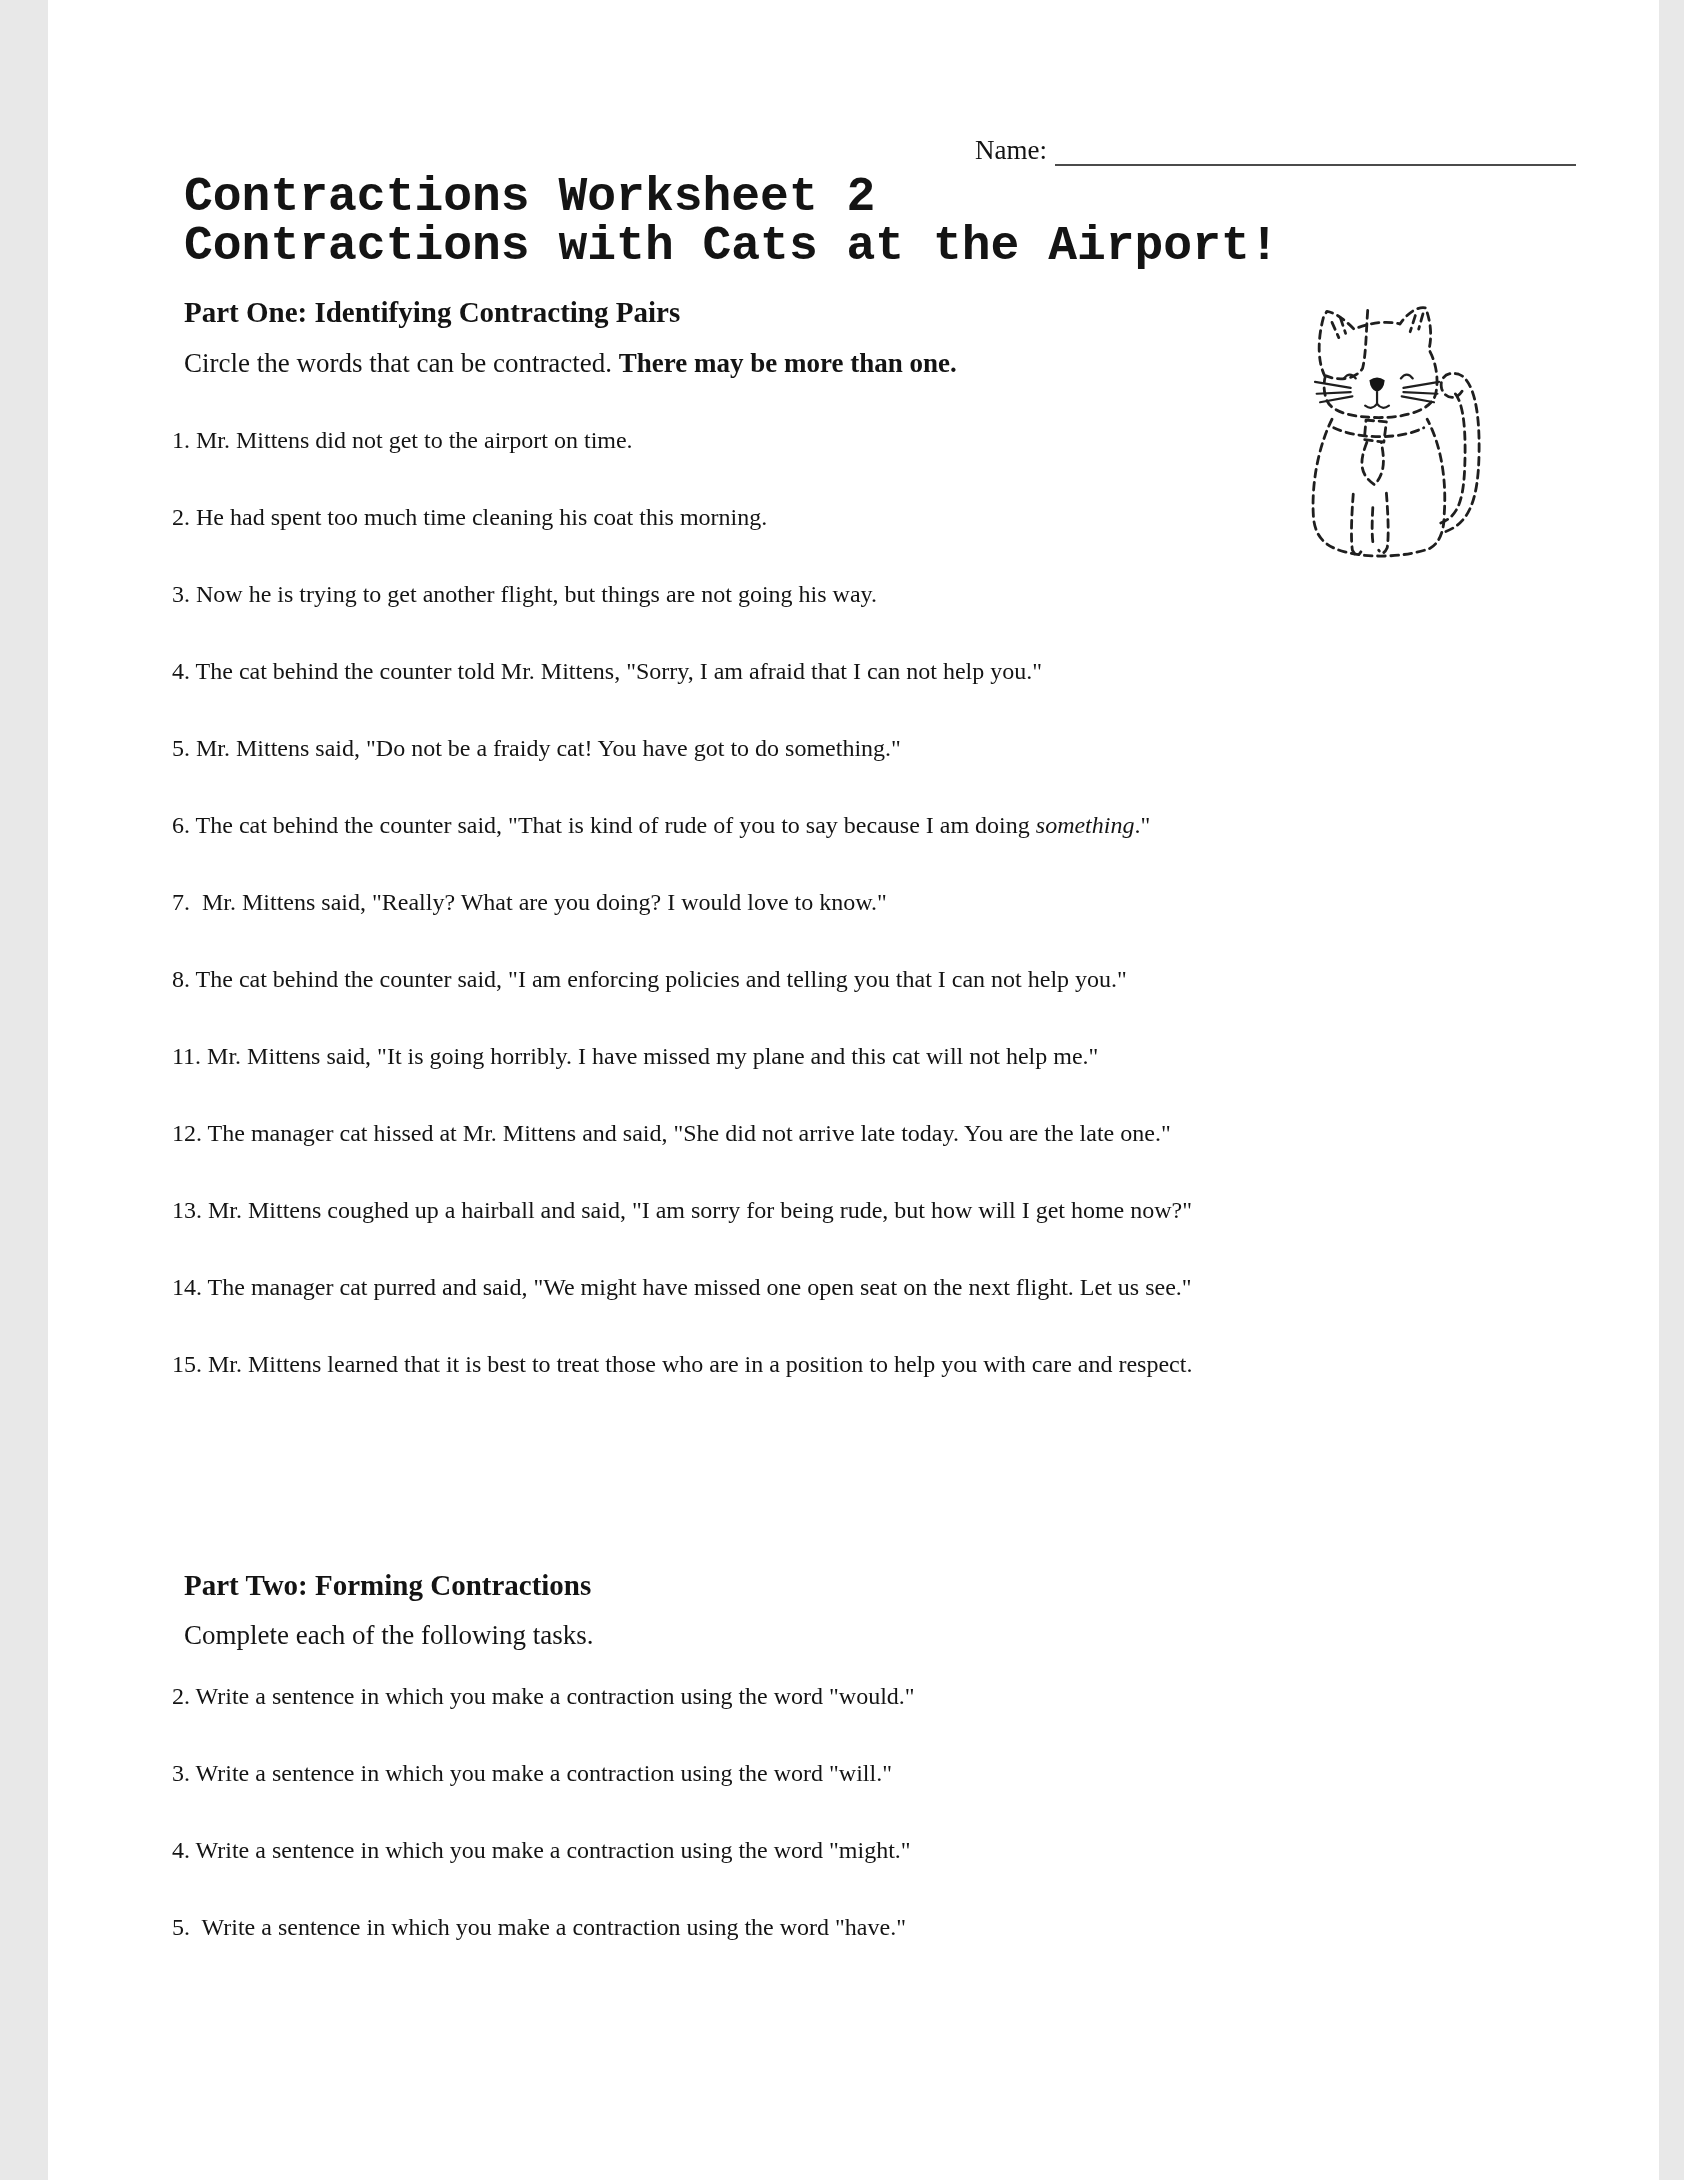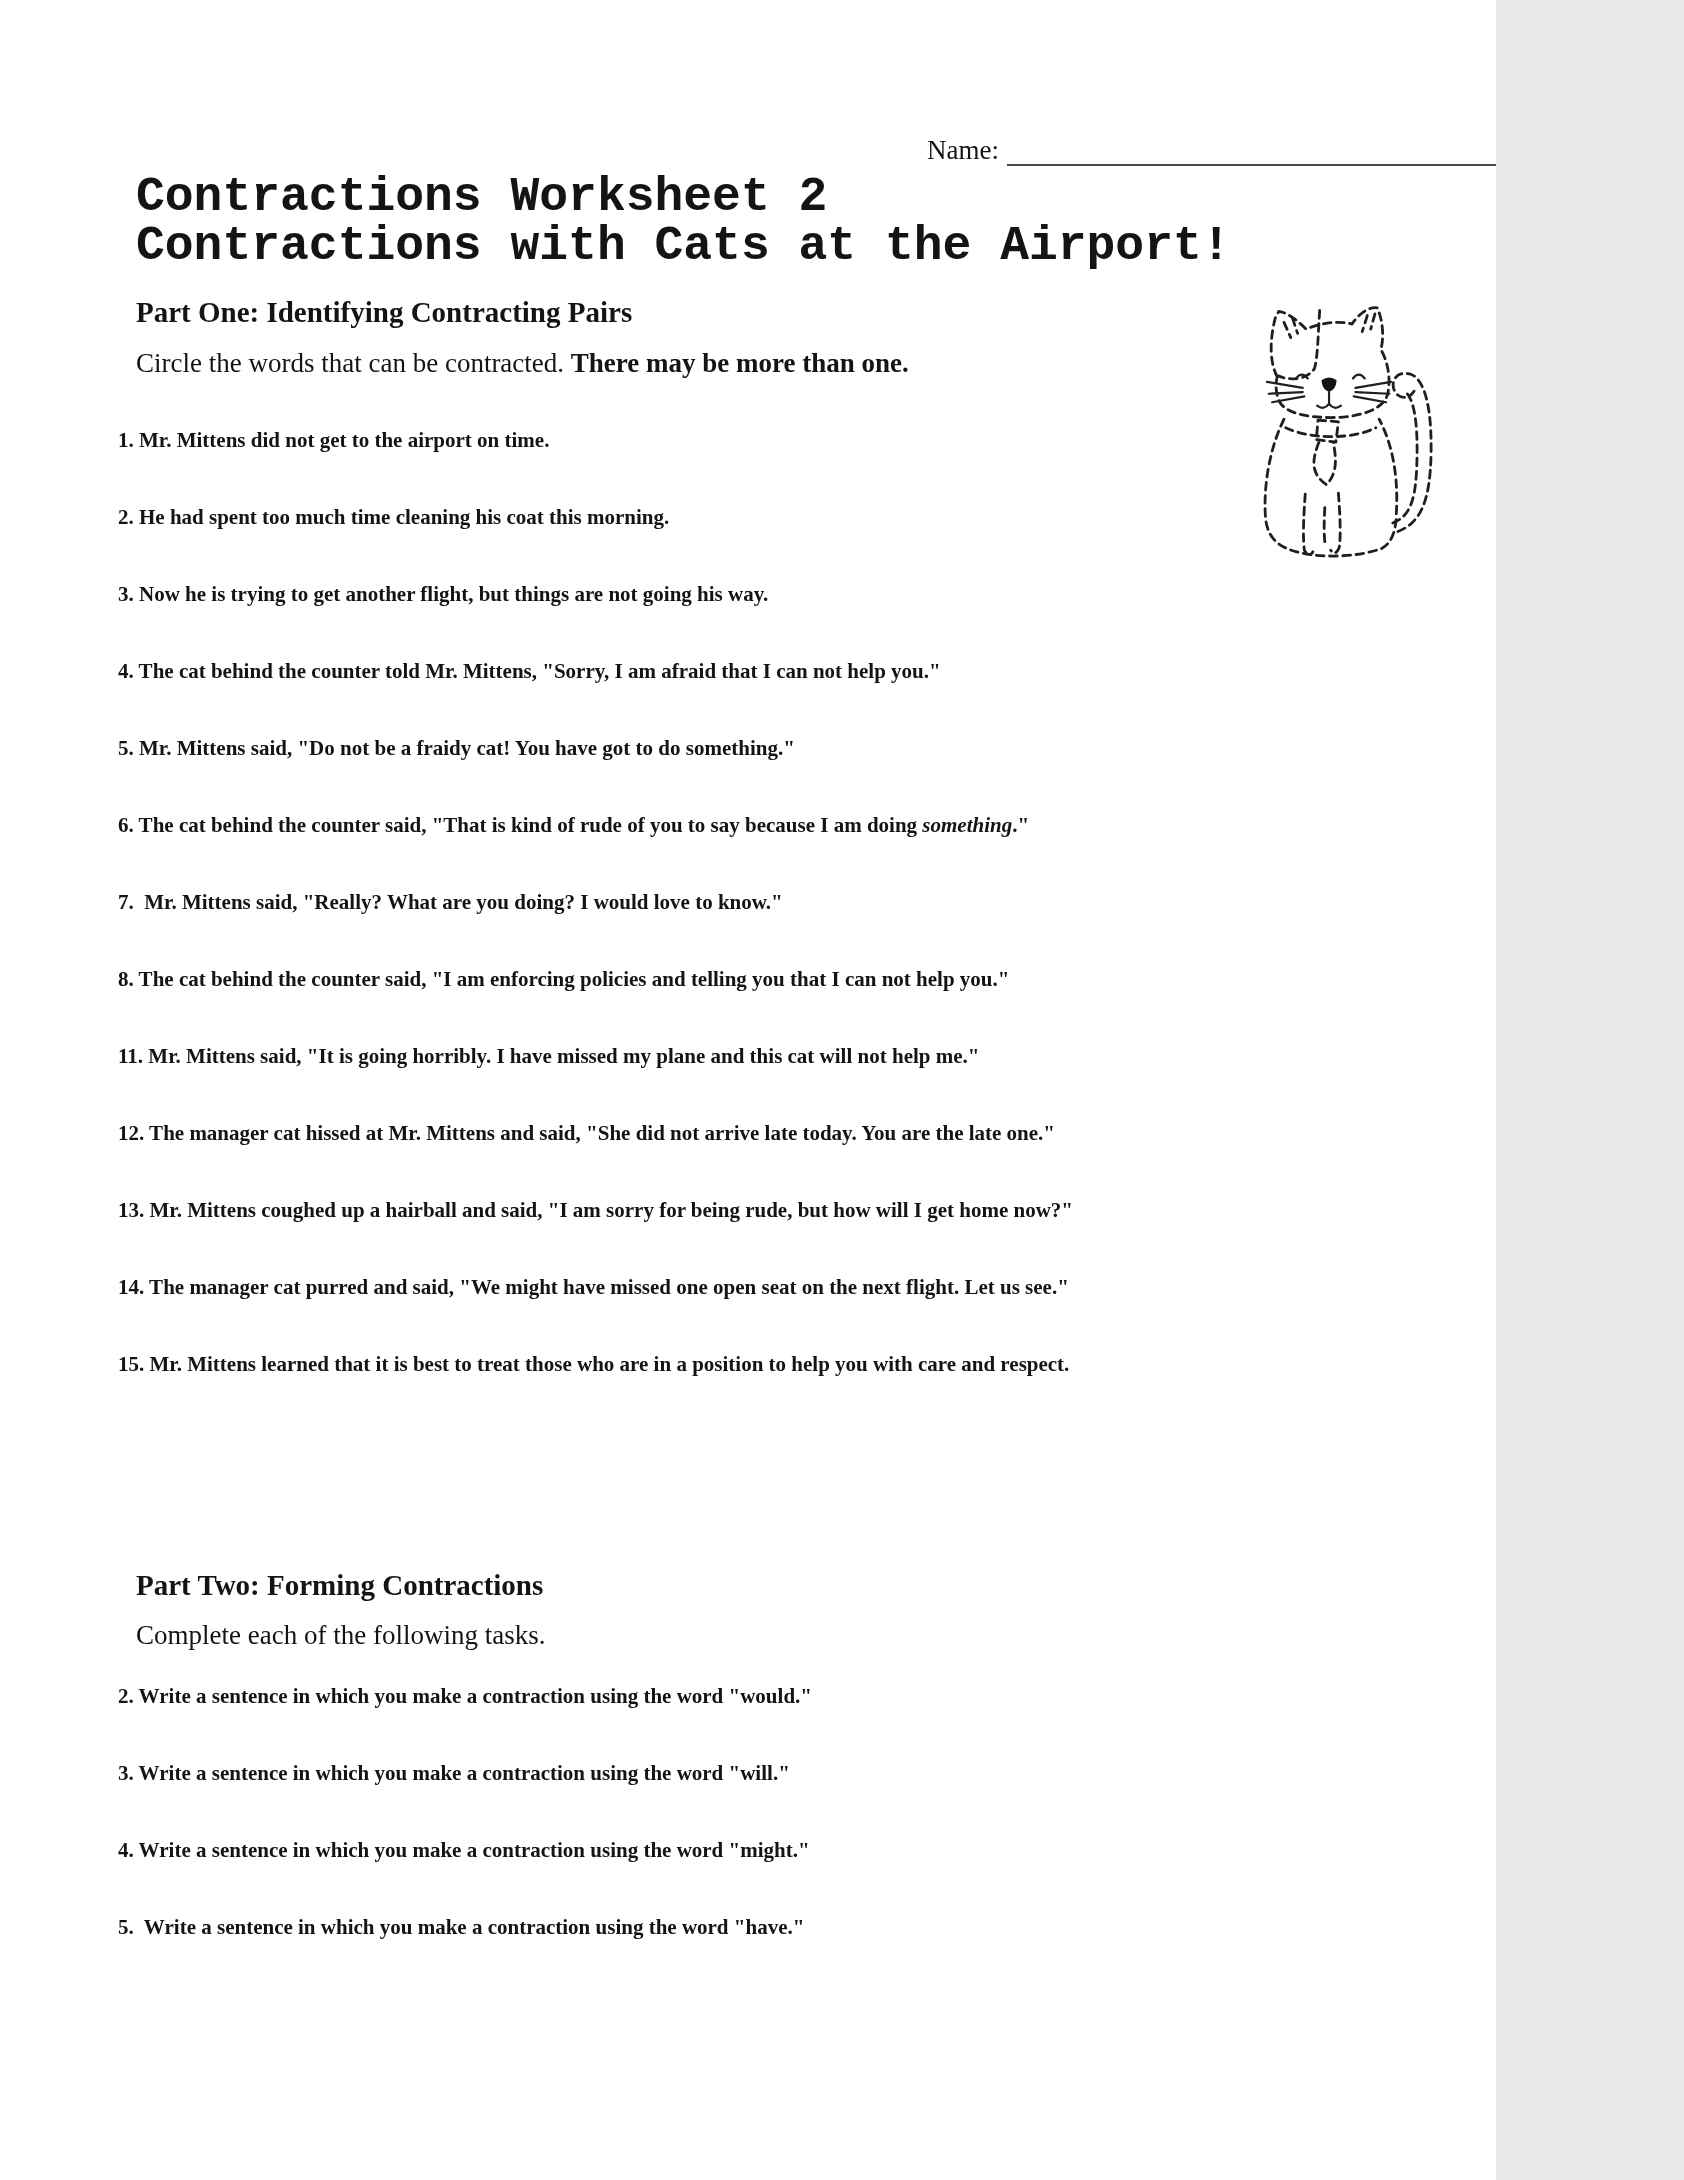--- a/index.html
+++ b/index.html
@@ -1,34 +1,35 @@
 <!DOCTYPE html>
 <html style="font-size:13.6px"><head>
 <meta charset="utf-8">
 <style>
   html,body{margin:0;padding:0;background:#e8e8e8;}
   .page{
     position:relative;
-    width:1496px;height:2181px;
+    width:1611px;height:2181px;
     background:#ffffff;
     font-family:"Liberation Serif","DejaVu Serif",serif;
     color:#141414;
     overflow:hidden;
+    margin-left:48px;
   }
   .abs{position:absolute;}
   .name-block{left:927px;top:135px;font-size:27px;white-space:nowrap;}
   .name-line{
     display:inline-block;width:521px;height:29px;
     border-bottom:2.6px solid #4b4b4b;margin-left:8.5px;vertical-align:bottom;
   }
   .title-block{left:136px;top:173px;font-weight:bold;font-size:48px;line-height:49px;white-space:nowrap;font-family:Liberation Mono, monospace;}
   .section-heading{left:136px;font-weight:bold;font-size:29px;white-space:nowrap;}
   .instruction{left:136px;font-size:27px;white-space:pre;}
   .instruction b{font-weight:bold;}
-  .items{left:118px;right:25.6px;font-size:21px;font-weight:bold;}
+  .items{left:124px;right:25.6px;font-size:24px;}
   .item{height:77px;line-height:37px;white-space:pre;}
   .item i{font-style:italic;}
   .cat{left:1250px;top:300px;}
   .cat path.d{fill:none;stroke:#1f1f1f;stroke-width:3.3;stroke-dasharray:9 6.5;stroke-linecap:round;stroke-linejoin:round;}
   .cat path.s{fill:none;stroke:#1f1f1f;stroke-width:2.6;stroke-linecap:round;}
   .cat path.f{fill:#141414;stroke:none;}
 </style>
 </head>
 <body>
 

